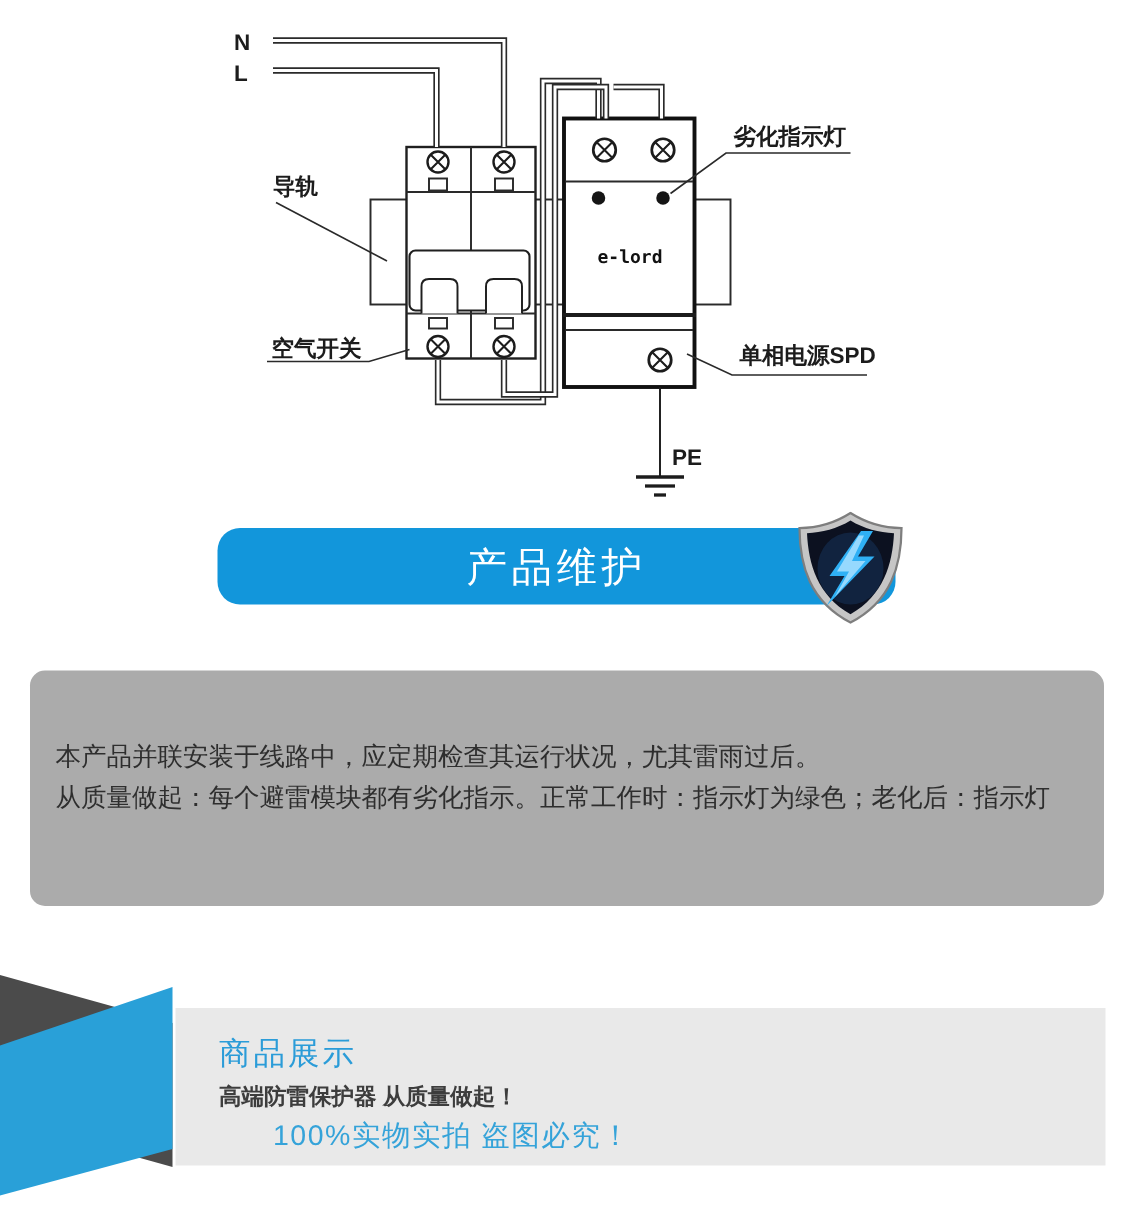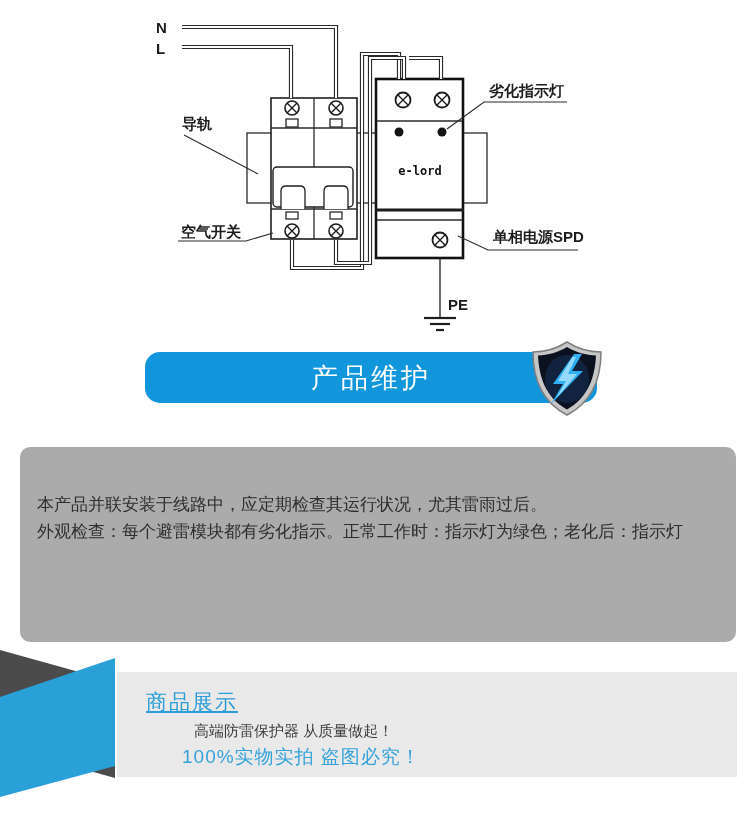--- a/index.html
+++ b/index.html
@@ -10,27 +10,27 @@
   .wire-i{fill:none;stroke:#ffffff;stroke-width:2;}
   .ln{fill:none;stroke:#2a2a2a;stroke-width:1.3;}
   .thick{fill:none;stroke:#1c1c1c;stroke-width:2.8;}
   .lead{fill:none;stroke:#2a2a2a;stroke-width:1.1;}
   .cn-label{font-size:15px;font-weight:bold;fill:#1c1c1c;}
   .nl-label{font-size:15px;font-weight:bold;fill:#1c1c1c;}
   #banner{position:absolute;left:145px;top:352px;width:452px;height:51px;border-radius:15px;
           display:flex;align-items:center;justify-content:center;}
   #banner span{color:#fff;font-size:27px;letter-spacing:3px;}
   #badge{position:absolute;left:528px;top:341px;}
-  #maintenance-box{position:absolute;left:20px;top:447px;width:716px;height:195px;border-radius:10px;}
+  #maintenance-box{position:absolute;left:20px;top:447px;width:716px;height:157px;border-radius:10px;}
   #maintenance-text{position:absolute;left:17px;top:44px;right:14px;
                     font-size:17px;line-height:27px;color:#2e2e2e;}
   #deco{position:absolute;left:0;top:645px;}
   #band{position:absolute;left:117px;top:672px;width:620px;height:105px;}
   #showcase-title{position:absolute;left:146px;top:688px;font-size:21px;letter-spacing:2px;}
-  #showcase-subtitle{position:absolute;left:146px;top:722px;font-size:15px;font-weight:normal;color:#3d3d3d;margin-left:48px;}
+  #showcase-subtitle{position:absolute;left:146px;top:722px;font-size:15px;font-weight:bold;color:#3d3d3d;}
   #showcase-slogan{position:absolute;left:146px;top:744px;font-size:19px;letter-spacing:1px;margin-left:36px;}
 </style>
 </head>
 <body>
 
 <div id="page">
 
   <svg width="750" height="345" viewBox="0 0 750 345" style="position:absolute;left:0;top:0;">
 
     <rect x="247" y="133" width="240" height="70" fill="#ffffff" class="ln"></rect>
@@ -131,28 +131,28 @@
     <path d="M39,1 C50,8 62,11 73,11 C73,36 66,60 39,74 C12,60 5,36 5,11 C16,11 28,8 39,1 Z" fill="#c6c6c6" stroke="#7e7e7e" stroke-width="1.5"></path>
     <path d="M39,6 C48,11.5 58,14 68,14.5 C67,35 61,56 39,68.5 C17,56 11,35 10,14.5 C20,14 30,11.5 39,6 Z" fill="#0c1120"></path>
     <ellipse cx="39" cy="38" rx="22" ry="24" fill="#16365e" opacity="0.5"></ellipse>
     <polygon points="46,13 25,43 35,43 23,63 55,30 44,30 54,13" fill="#2fb0f5"></polygon>
     <polygon points="44.5,16 30,40 38,40 28.5,57 49,33 40,33 48,16" fill="#a8e0ff" opacity="0.85"></polygon>
   </svg>
 
   <div id="maintenance-box" style="background:#ababab;">
     <div id="maintenance-text">
       <div>本产品并联安装于线路中，应定期检查其运行状况，尤其雷雨过后。</div>
-      <div>外观检查：每个避雷模块都有劣化指示。正常工作时：指示灯为绿色；老化后：指示灯</div>
+      <div>从质量做起：每个避雷模块都有劣化指示。正常工作时：指示灯为绿色；老化后：指示灯</div>
     </div>
   </div>
 
   <div id="band" style="background:#e9e9e9;"></div>
 
   <svg id="deco" width="135" height="170" viewBox="0 0 135 170">
     <polygon points="0,5 115,37 115,133 0,101" fill="#4b4b4b"></polygon>
     <polygon points="0,52 115,13 115,121 0,152" fill="#29a0d8"></polygon>
   </svg>
 
-  <div id="showcase-title" style="color:#2b9cd8;text-decoration:underline;">商品展示</div>
+  <div id="showcase-title" style="color:#2b9cd8;">商品展示</div>
   <div id="showcase-subtitle">高端防雷保护器 从质量做起！</div>
   <div id="showcase-slogan" style="color:#35a3d9;">100%实物实拍 盗图必究！</div>
 
 </div>
 
 </body></html>

